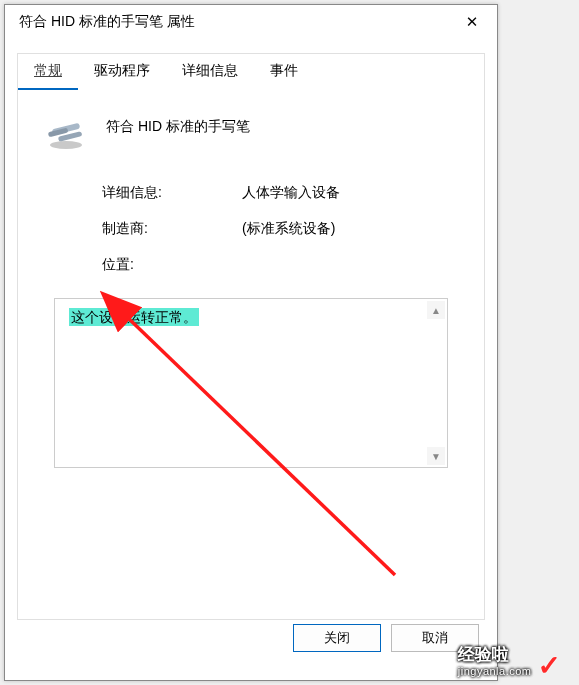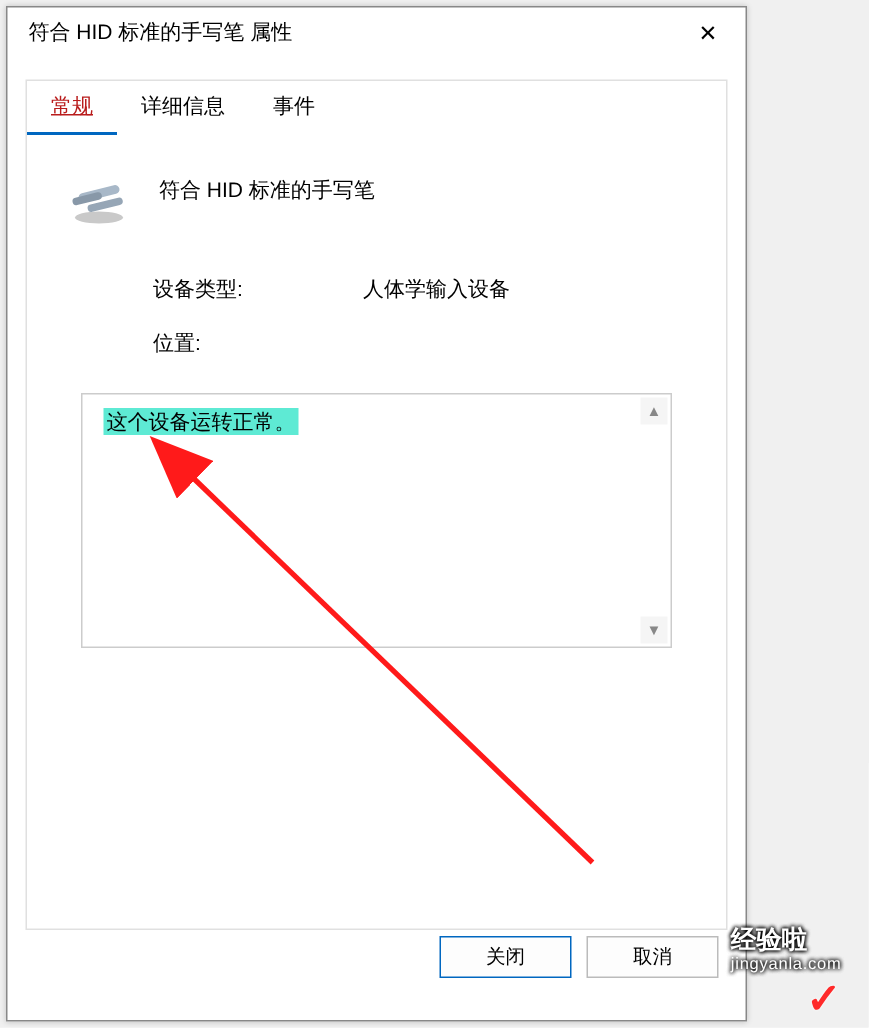--- a/index.html
+++ b/index.html
@@ -47,21 +47,21 @@
     padding: 0;
     height: 36px;
     font-size: 14px;
   }
   .tab {
     padding: 8px 16px 6px 16px;
     border-bottom: 2px solid transparent;
     cursor: default;
   }
   .tab.active {
-    color: #b91c1c;
+    color: #404040;
     border-bottom: 2px solid #0067c0;
     text-decoration: underline;
   }
   .content {
     padding: 28px 28px 10px 28px;
   }
   .dev-header {
     display: flex;
     margin-bottom: 30px;
   }
@@ -146,21 +146,20 @@
     right: 18px; bottom: 8px;
     text-align: right;
     color: #fff;
     text-shadow: 0 0 3px #000, 0 0 3px #000, 0 0 3px #000;
     font-size: 17px;
     font-weight: bold;
     line-height: 1.1;
     display: flex;
     align-items: flex-end;
     gap: 6px;
-    flex-direction: column;
   }
   .watermark .wm-text { display: flex; flex-direction: column; align-items: flex-start; }
   .watermark .wm-sub { font-size: 11px; font-weight: normal; letter-spacing: 0.5px; }
   .checkmark {
     font-size: 28px;
     color: #ff2a2a;
     text-shadow: 0 0 2px #fff;
     line-height: 0.8;
   }
 </style>
@@ -173,20 +172,21 @@
     <span class="title">符合 HID 标准的手写笔 属性</span>
     <div class="close">
       <span>✕</span>
     </div>
   </div>
 
   <div class="inner">
 
     <div class="tabs">
       <div class="tab active"><span>常规</span></div>
+      <div class="tab"><span>驱动程序</span></div>
       <div class="tab"><span>详细信息</span></div>
       <div class="tab"><span>事件</span></div>
     </div>
 
     <div class="content">
 
       <div class="dev-header">
         <div class="dev-icon">
           <svg width="46" height="32" viewBox="0 0 46 32">
             <g>
@@ -195,22 +195,26 @@
               <rect x="12" y="14" width="24" height="5" rx="2.5" fill="#96a6b6" transform="rotate(-14 24 16)"></rect>
               <rect x="2" y="10" width="20" height="5" rx="2.5" fill="#8898a8" transform="rotate(-14 12 12)"></rect>
             </g>
           </svg>
         </div>
         <div class="dev-name">符合 HID 标准的手写笔</div>
       </div>
 
       <div class="info-table">
         <div class="info-row">
-          <div class="info-label">设备类型:</div>
+          <div class="info-label">详细信息:</div>
           <div class="info-val">人体学输入设备</div>
+        </div>
+        <div class="info-row">
+          <div class="info-label">制造商:</div>
+          <div class="info-val">(标准系统设备)</div>
         </div>
         <div class="info-row">
           <div class="info-label">位置:</div>
         </div>
       </div>
 
       <div class="status-section">
         <div class="status-box">
           <span class="highlight">这个设备运转正常。</span>
           <div class="scroll-up">

